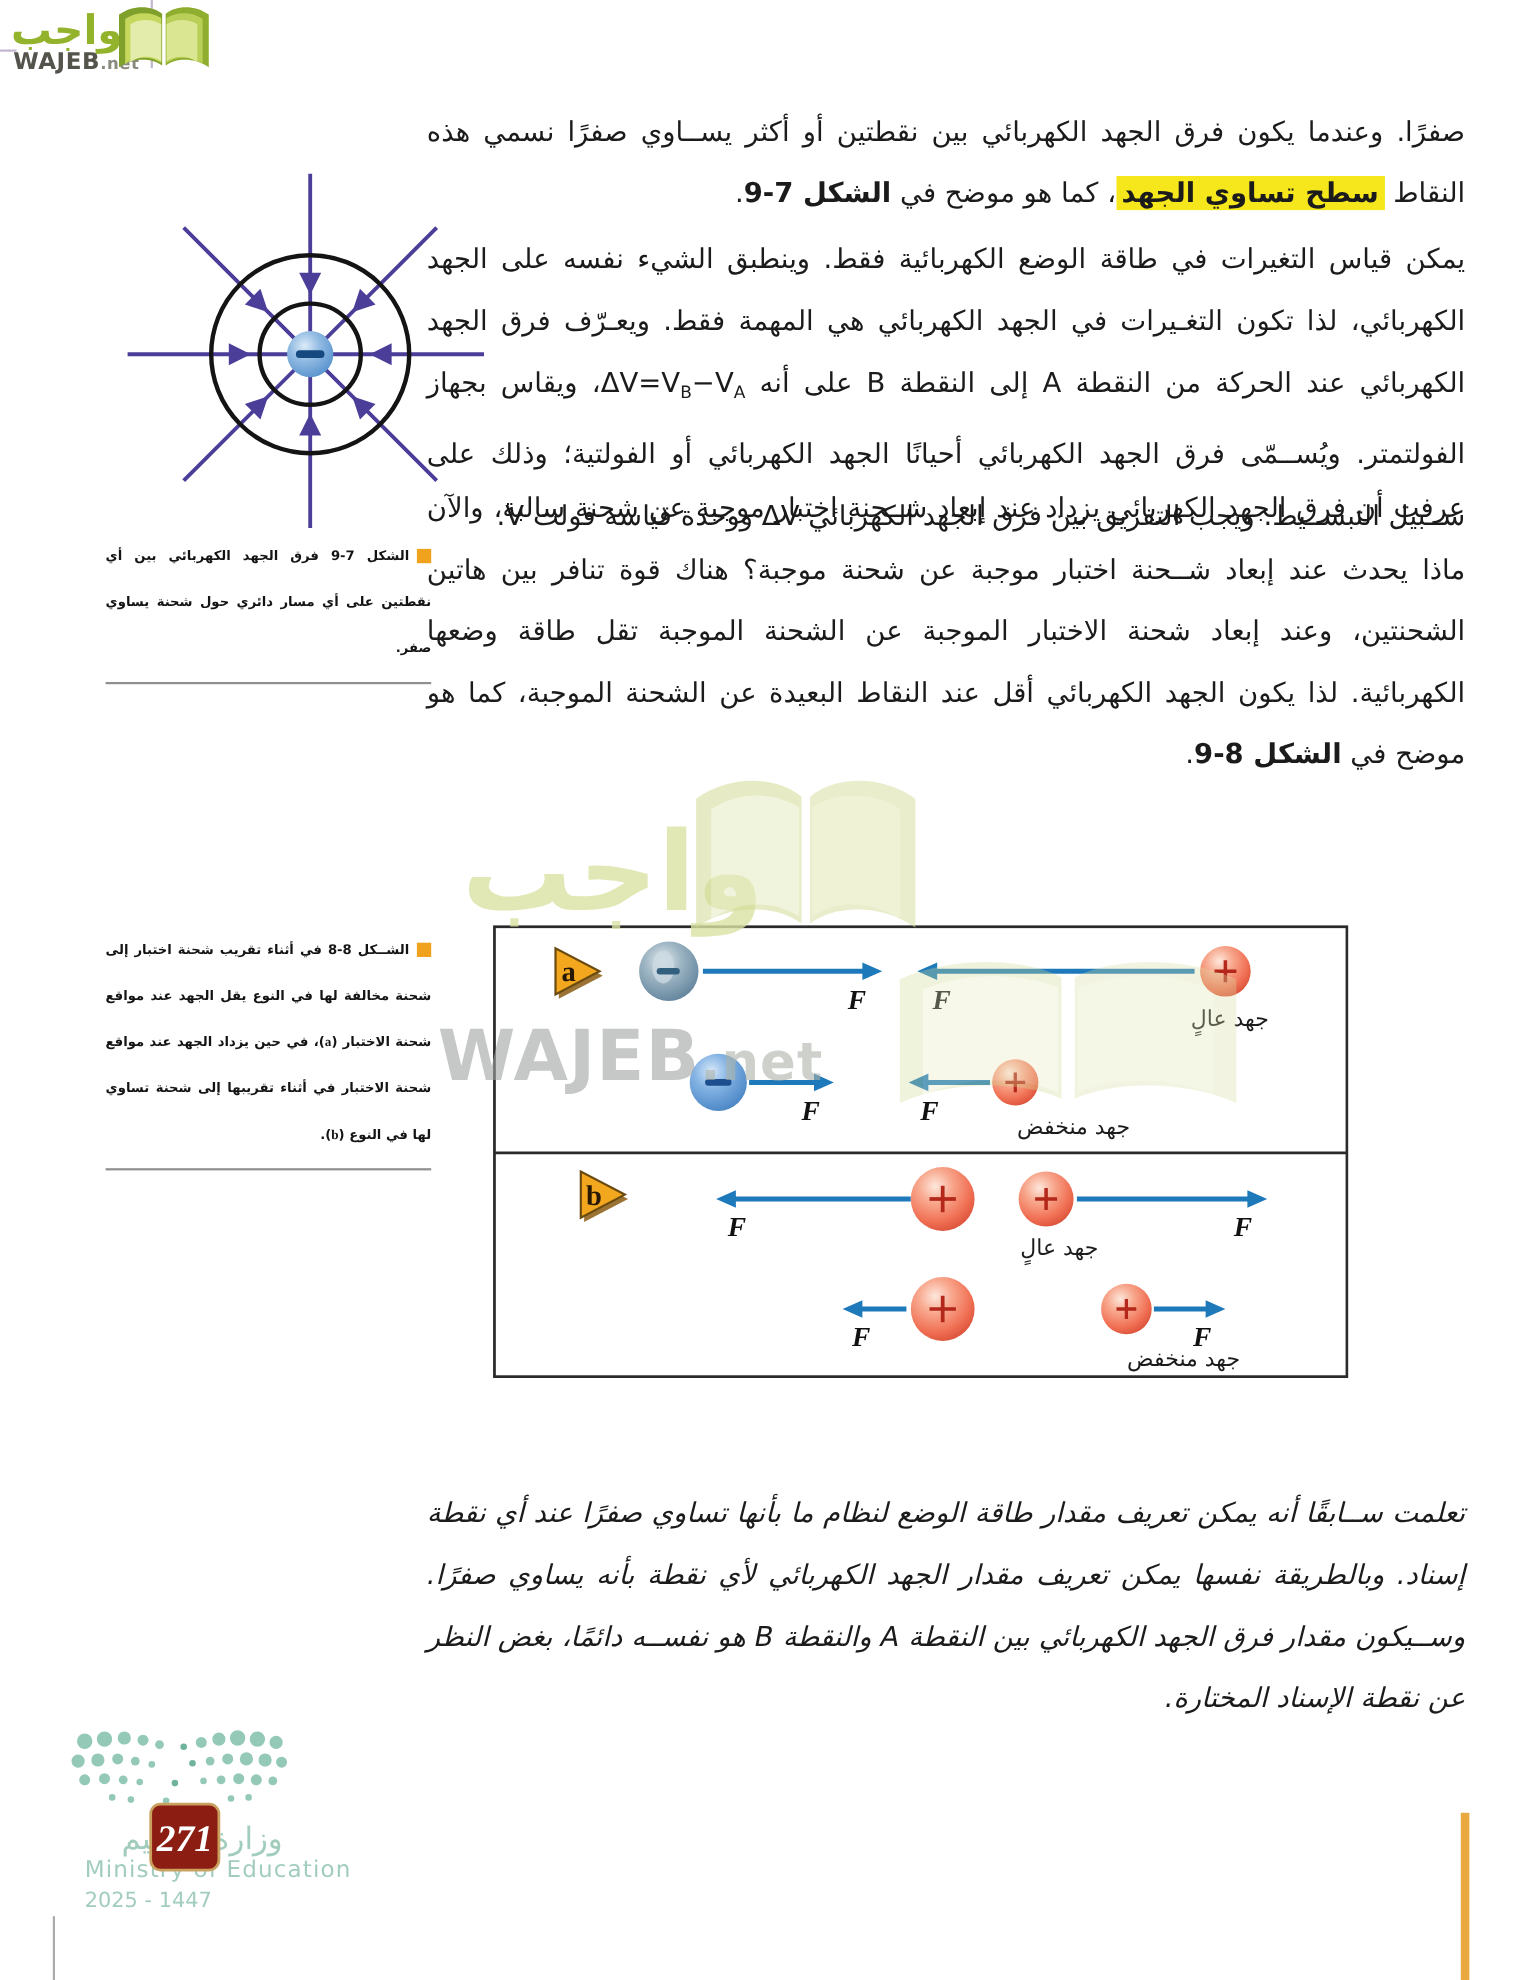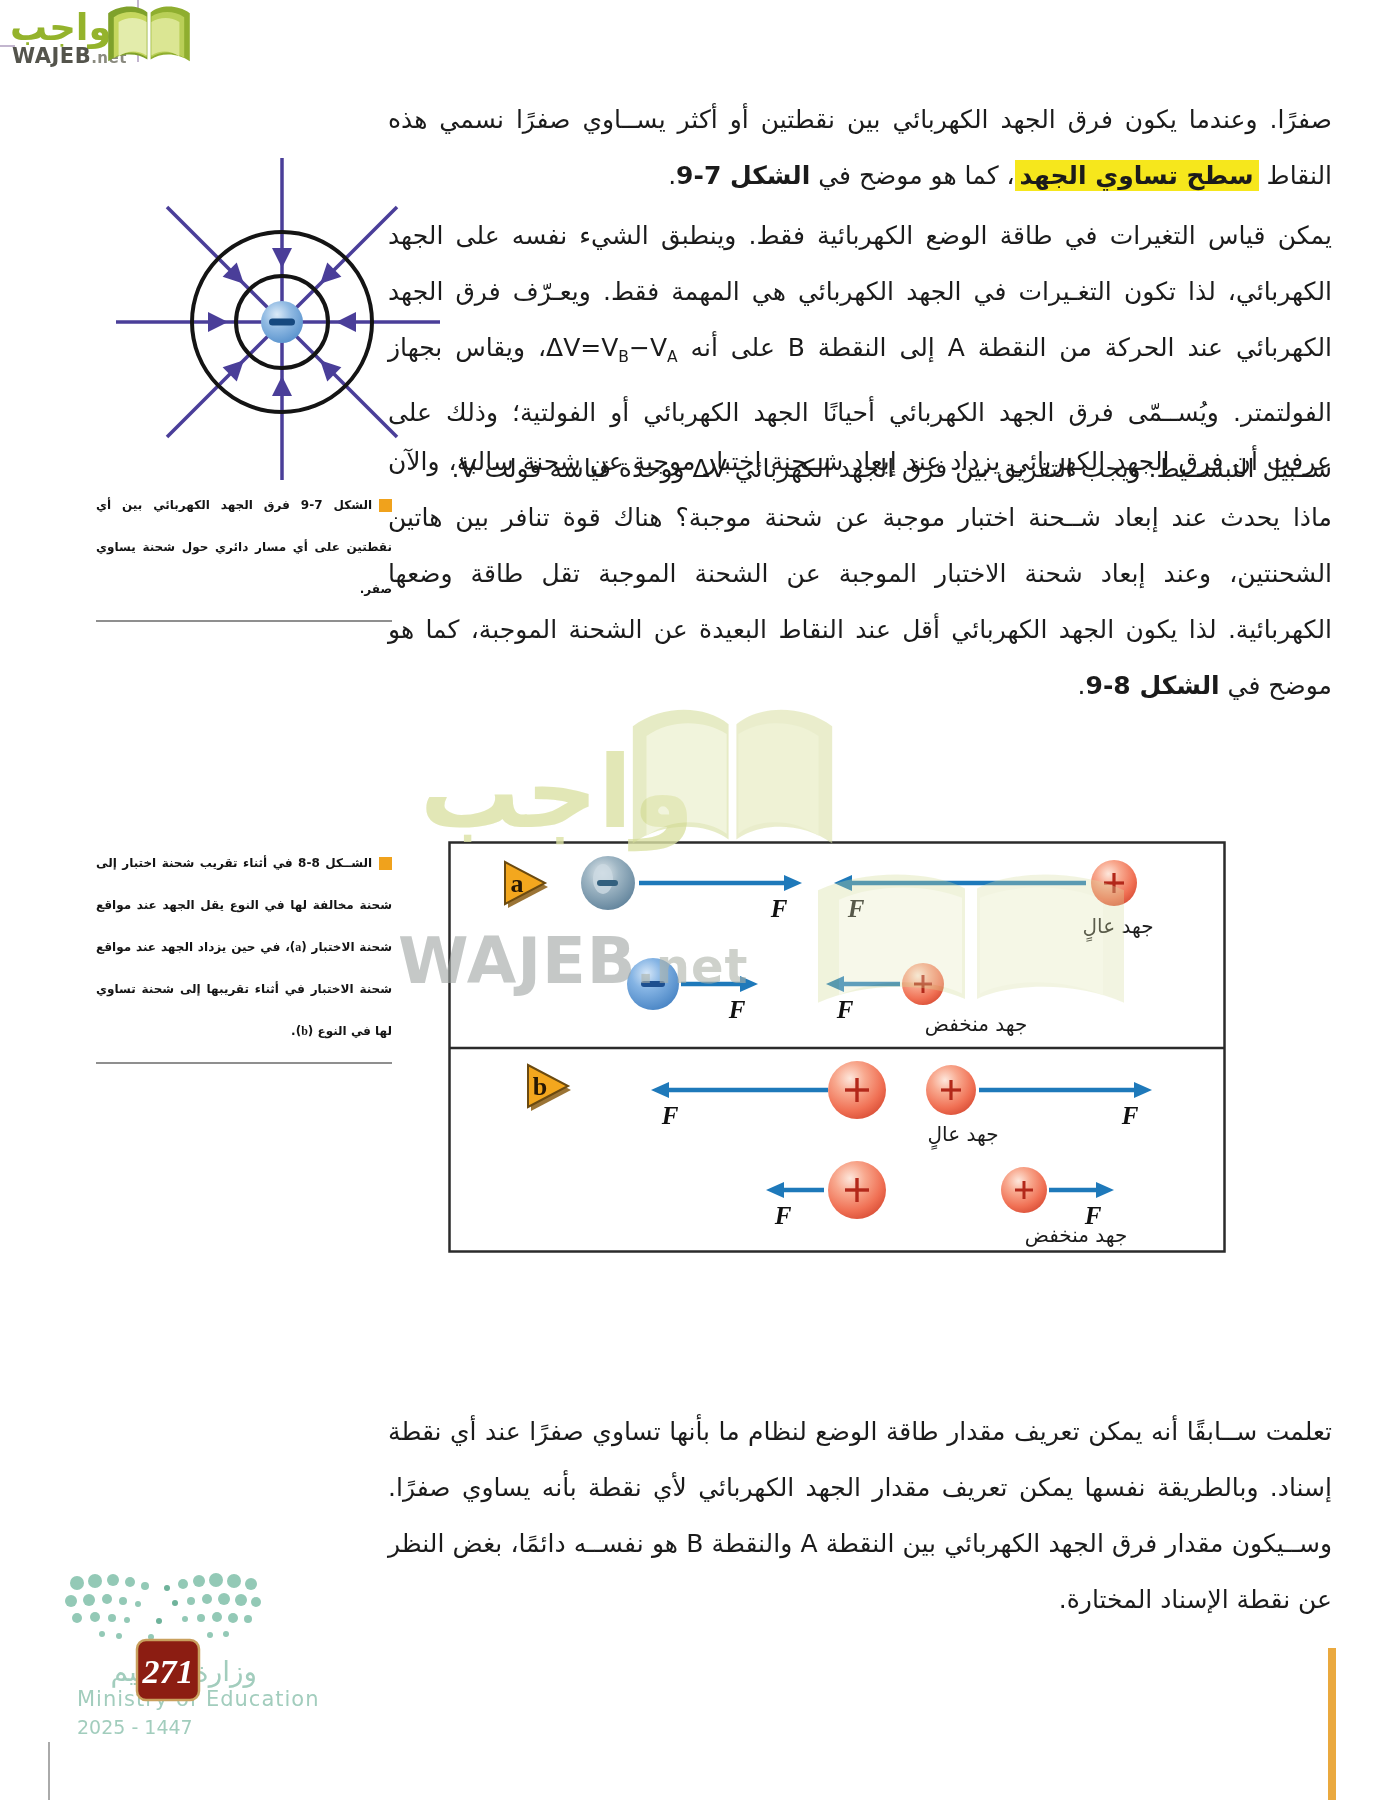--- a/index.html
+++ b/index.html
@@ -233,21 +233,21 @@
       <path d="M198,38 C172,20 138,22 116,36 L116,138 C136,122 172,122 198,140 Z" fill="#e2e8b4"></path>
     </svg>
     <svg style="position:absolute;left:408px;top:178px;opacity:.32;" width="330" height="150" viewBox="0 0 220 160" preserveAspectRatio="none">
       <path d="M8,28 C38,6 82,6 106,26 L106,144 C82,126 38,126 8,148 Z" fill="#d3dc96"></path>
       <path d="M212,28 C182,6 138,6 114,26 L114,144 C138,126 182,126 212,148 Z" fill="#d9e0a4"></path>
       <path d="M22,38 C48,20 82,22 104,36 L104,138 C82,122 48,122 22,140 Z" fill="#e7ecc0"></path>
       <path d="M198,38 C172,20 138,22 116,36 L116,138 C136,122 172,122 198,140 Z" fill="#e2e8b4"></path>
     </svg>
   </div>
 
-  <div class="para" style="top:1404px;"><span>تعلمت ســابقًا أنه يمكن تعريف مقدار طاقة الوضع لنظام ما بأنها تساوي صفرًا عند أي نقطة إسناد. وبالطريقة نفسها يمكن تعريف مقدار الجهد الكهربائي لأي نقطة بأنه يساوي صفرًا. وســيكون مقدار فرق الجهد الكهربائي بين النقطة A والنقطة B هو نفســه دائمًا، بغض النظر عن نقطة الإسناد المختارة.</span></div>
+  <div class="para" style="top:1348px;font-style:italic;"><span>تعلمت ســابقًا أنه يمكن تعريف مقدار طاقة الوضع لنظام ما بأنها تساوي صفرًا عند أي نقطة إسناد. وبالطريقة نفسها يمكن تعريف مقدار الجهد الكهربائي لأي نقطة بأنه يساوي صفرًا. وســيكون مقدار فرق الجهد الكهربائي بين النقطة A والنقطة B هو نفســه دائمًا، بغض النظر عن نقطة الإسناد المختارة.</span></div>
 
   <svg class="ministry" width="320" height="210" viewBox="0 0 320 210">
     <g fill="#93c9b6">
       <circle cx="22" cy="28" r="7"></circle>
         <circle cx="40" cy="26" r="7"></circle>
         <circle cx="58" cy="25" r="6"></circle>
         <circle cx="75" cy="27" r="5"></circle>
         <circle cx="90" cy="31" r="4"></circle>
       <circle cx="112" cy="33" r="3" fill="#6fb39b"></circle>
         <circle cx="128" cy="29" r="5"></circle>

